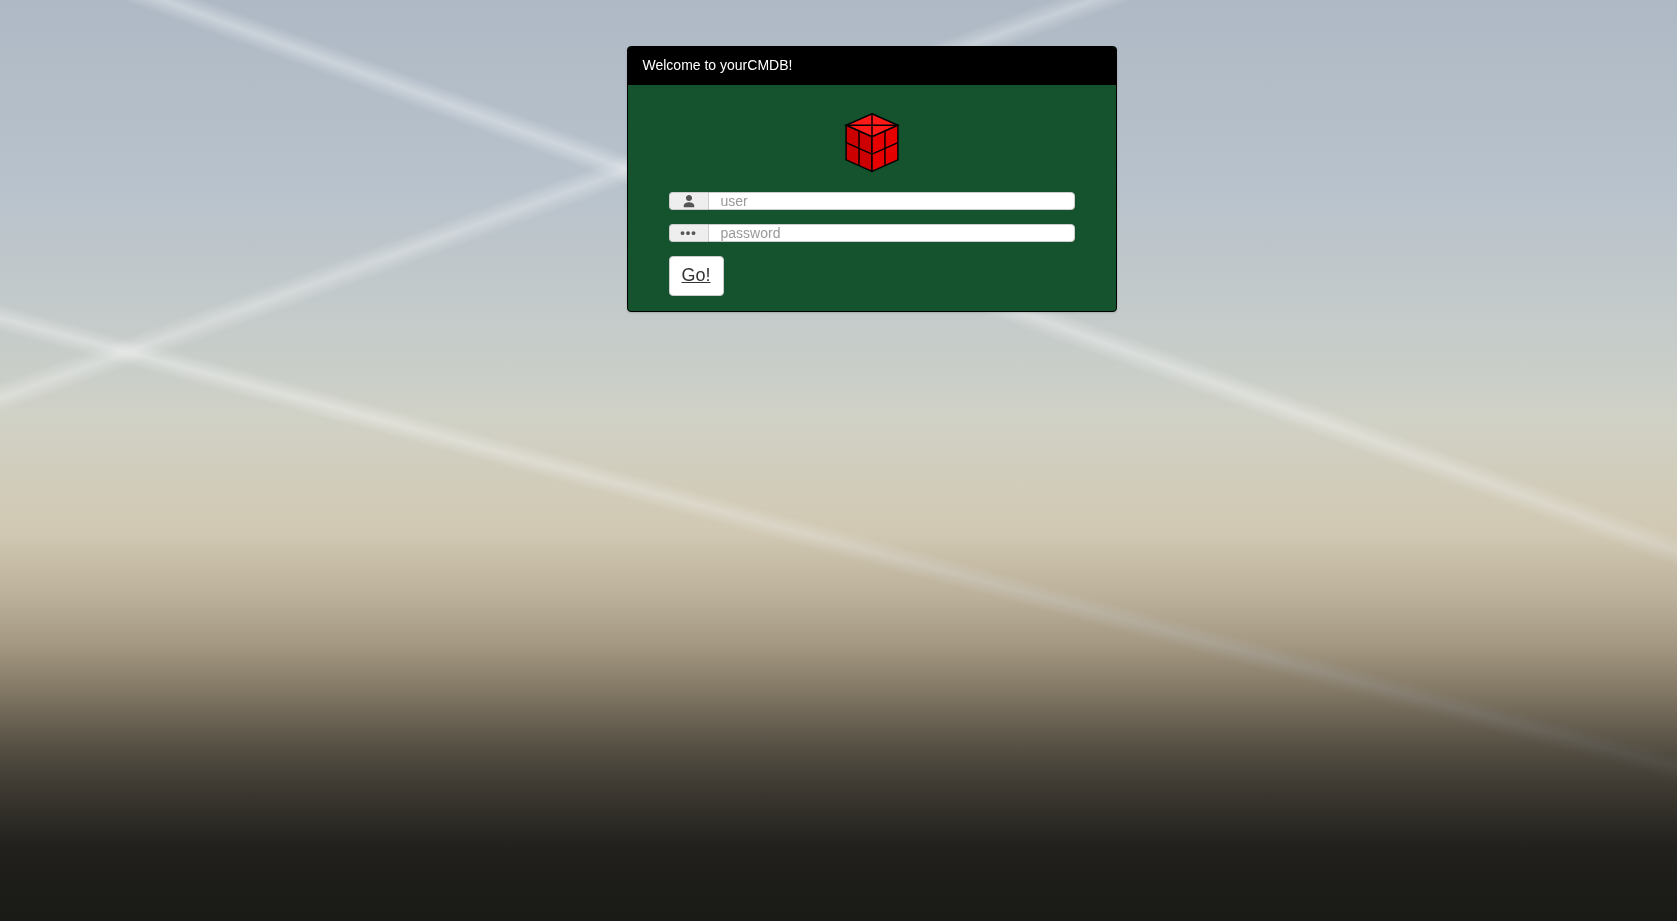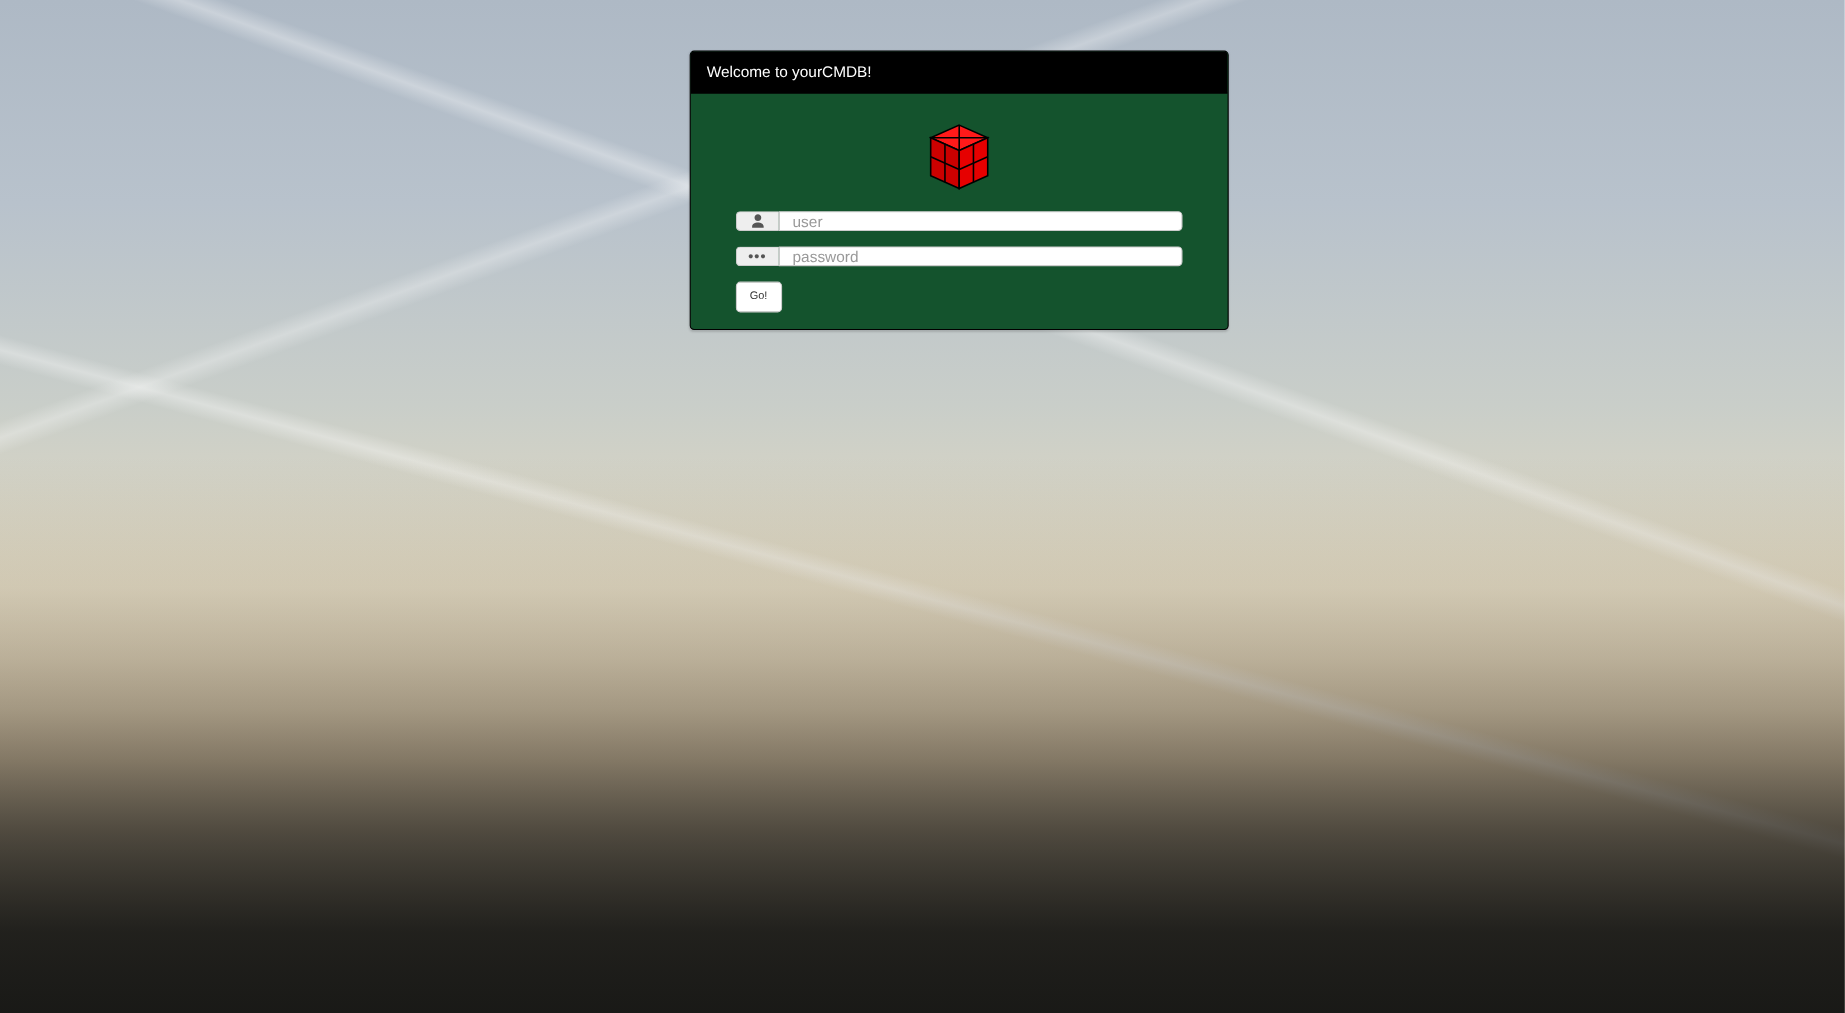--- a/index.html
+++ b/index.html
@@ -120,27 +120,28 @@
     box-sizing: border-box;
     outline: none;
   }
   .form-control::placeholder {
     color: #999;
   }
 
   .btn {
     display: inline-block;
     padding: 6px 12px;
-    font-size: 10px;
+    font-size: 18px;
     line-height: 1.42857143;
     border-radius: 4px;
     border: 1px solid #ccc;
     background: #fff;
     color: #333;
     cursor: pointer;
+    text-decoration: underline;
   }
 
   .dots {
     letter-spacing: 1px;
     font-weight: bold;
   }
 </style>
 </head>
 <body>
 

